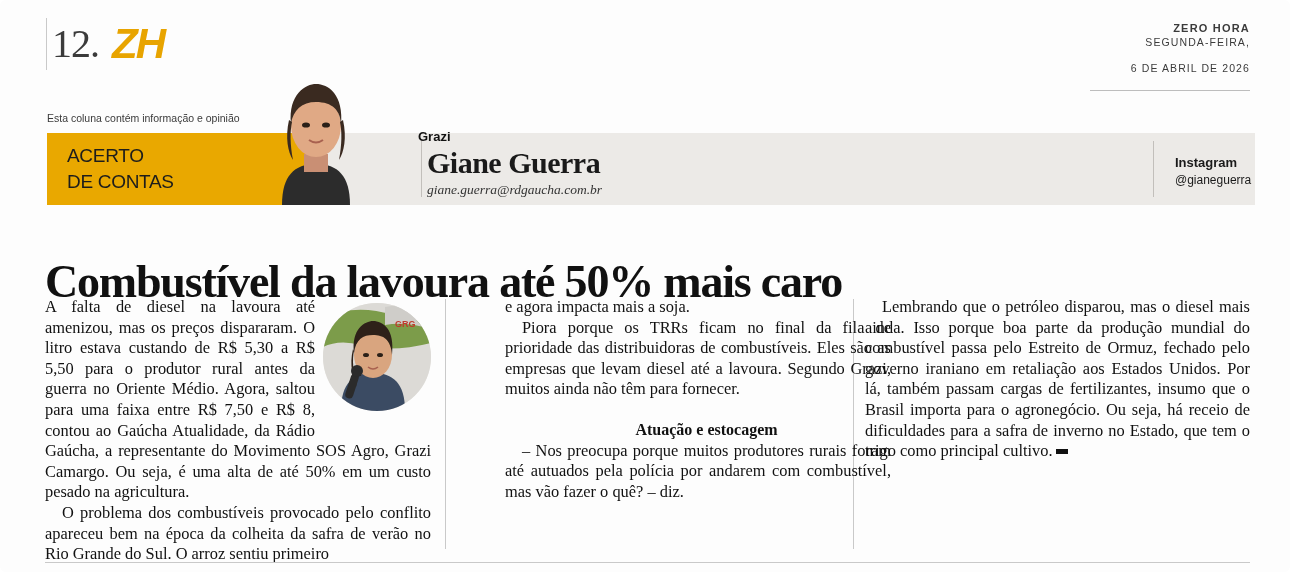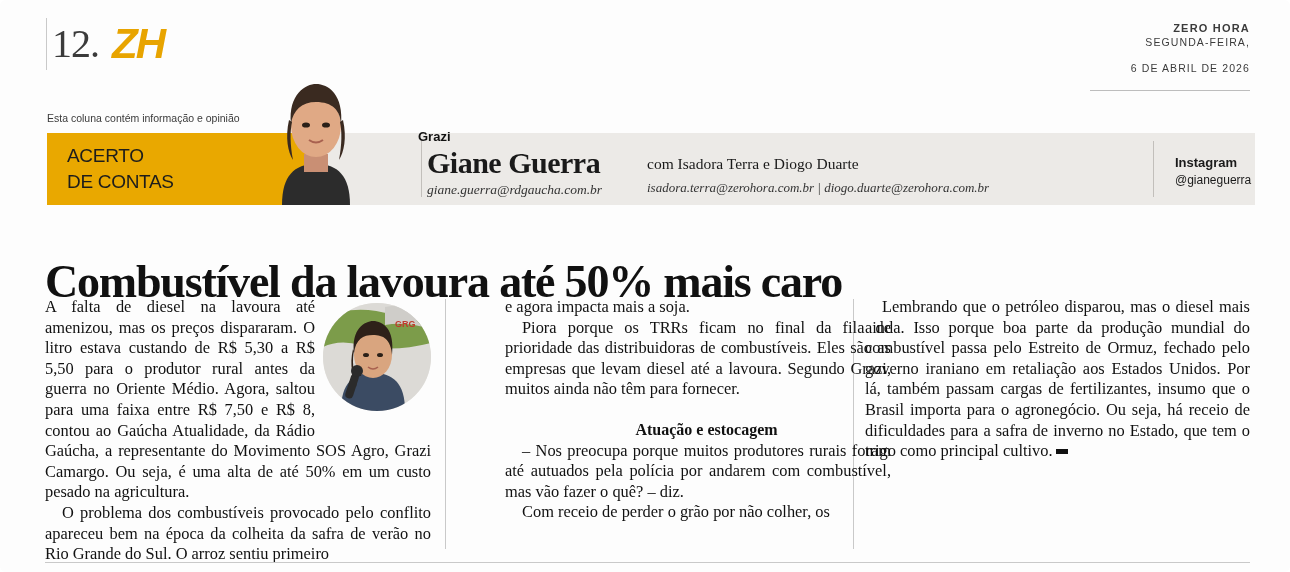--- a/index.html
+++ b/index.html
@@ -313,24 +313,20 @@
     </div>
 
     <div class="divider-v" style="left:374px;"></div>
     <div class="divider-v" style="left:1106px;"></div>
 
     <div class="byline">
       <div class="name">Giane Guerra</div>
       <div class="mail">giane.guerra@rdgaucha.com.br</div>
     </div>
 
-    <div class="contrib">
-      <div class="names">com Isadora Terra e Diogo Duarte</div>
-      <div class="mails">isadora.terra@zerohora.com.br | diogo.duarte@zerohora.com.br</div>
-    </div>
 
     <div class="social">
       <div class="label">Instagram</div>
       <div class="handle">@gianeguerra</div>
     </div>
   </div>
 
   <div class="portrait">
     <svg width="128" height="137" viewBox="0 0 128 137">
       <g>
@@ -379,21 +375,20 @@
       </div>
       <p class="noindent">A falta de diesel na lavoura até amenizou, mas os preços dispararam. O litro estava custando de R$ 5,30 a R$ 5,50 para o produtor rural antes da guerra no Oriente Médio. Agora, saltou para uma faixa entre R$ 7,50 e R$ 8, contou ao Gaúcha Atualidade, da Rádio Gaúcha, a representante do Movimento SOS Agro, Grazi Camargo. Ou seja, é uma alta de até 50% em um custo pesado na agricultura.</p>
       <p>O problema dos combustíveis provocado pelo conflito apareceu bem na época da colheita da safra de verão no Rio Grande do Sul. O arroz sentiu primeiro</p>
     </div>
 
     <div class="col col2">
       <p class="noindent">e agora impacta mais a soja.</p>
       <p>Piora porque os TRRs ficam no final da fila de prioridade das distribuidoras de combustíveis. Eles são as empresas que levam diesel até a lavoura. Segundo Grazi, muitos ainda não têm para fornecer.</p>
       <p class="subhead" style="margin-top:20px;">Atuação e estocagem</p>
       <p>– Nos preocupa porque muitos produtores rurais foram até autuados pela polícia por andarem com combustível, mas vão fazer o quê? – diz.</p>
-      <p>Com receio de perder o grão por não colher, os</p>
     </div>
 
     <div class="col col3">
       <p><span>Lembrando que o petróleo disparou, mas o diesel mais ainda. Isso porque boa parte da produção mundial do combustível passa pelo Estreito de Ormuz, fechado pelo governo iraniano em retaliação aos Estados Unidos. Por lá, também passam cargas de fertilizantes, insumo que o Brasil importa para o agronegócio. Ou seja, há receio de dificuldades para a safra de inverno no Estado, que tem o trigo como principal cultivo.</span><span class="endmark"></span></p>
     </div>
   </div>
 
   <div class="photo-caption">Grazi</div>
   <div class="footer-rule"></div>
 </div>

